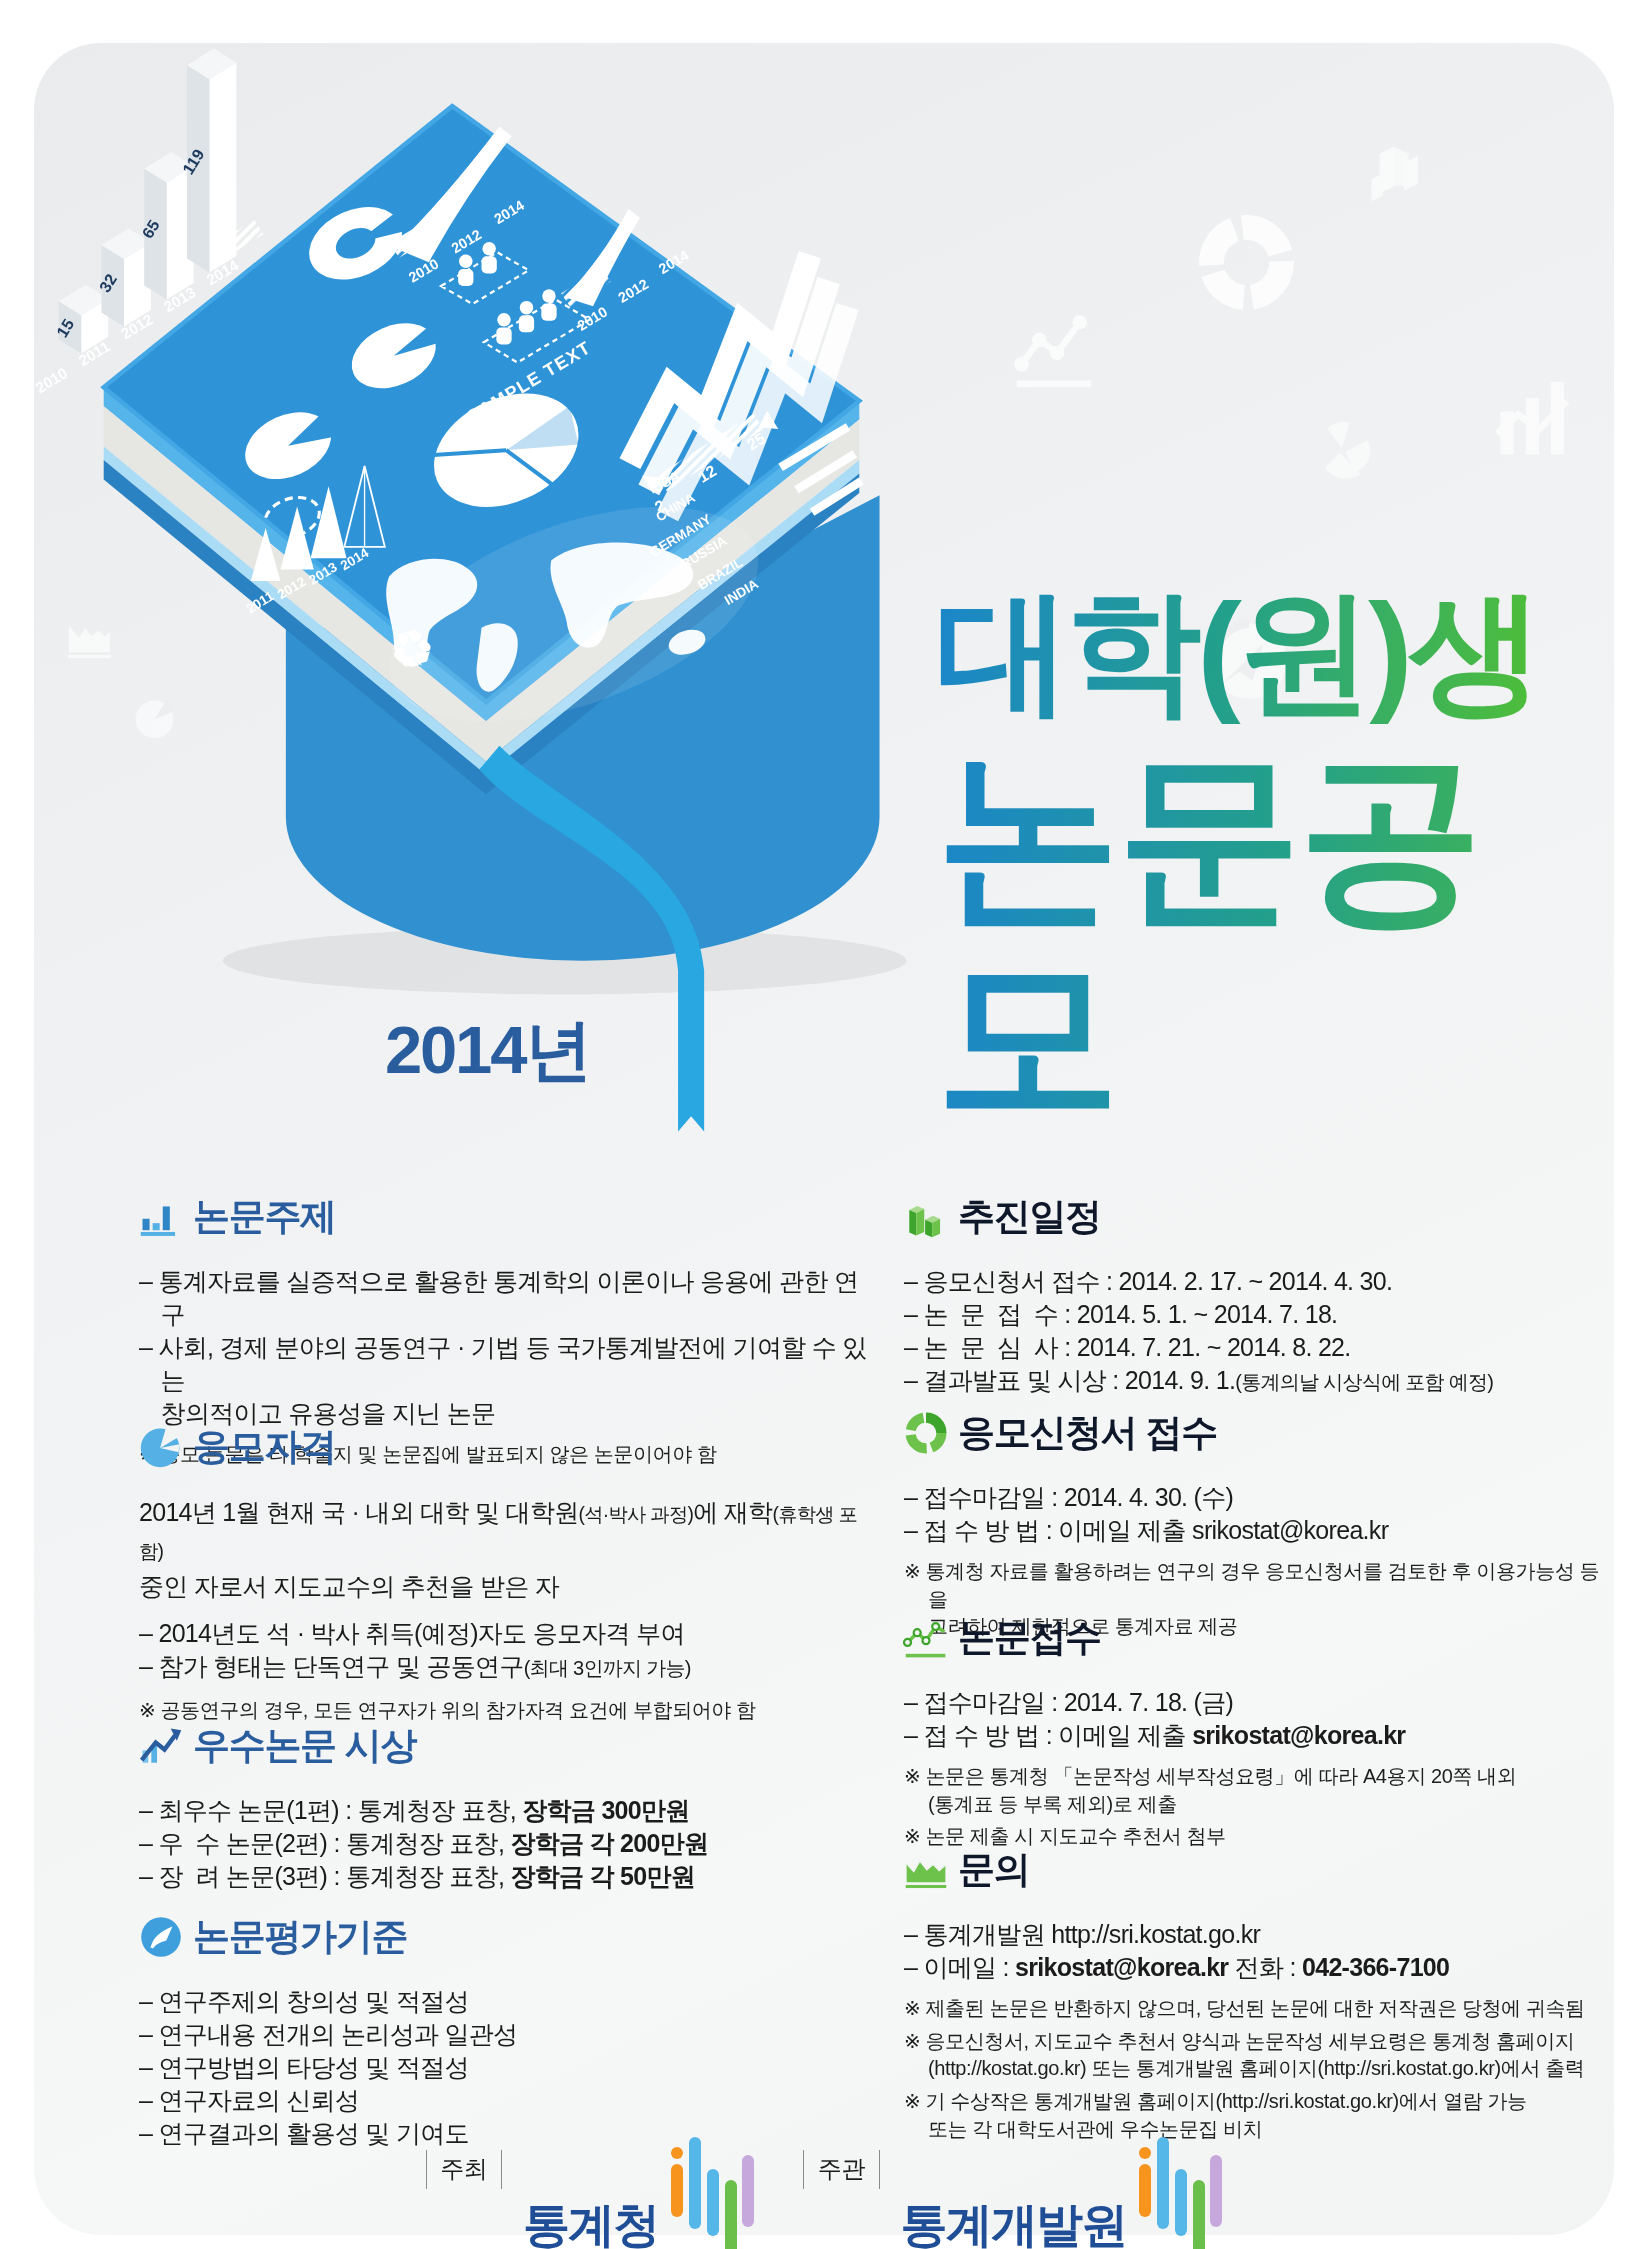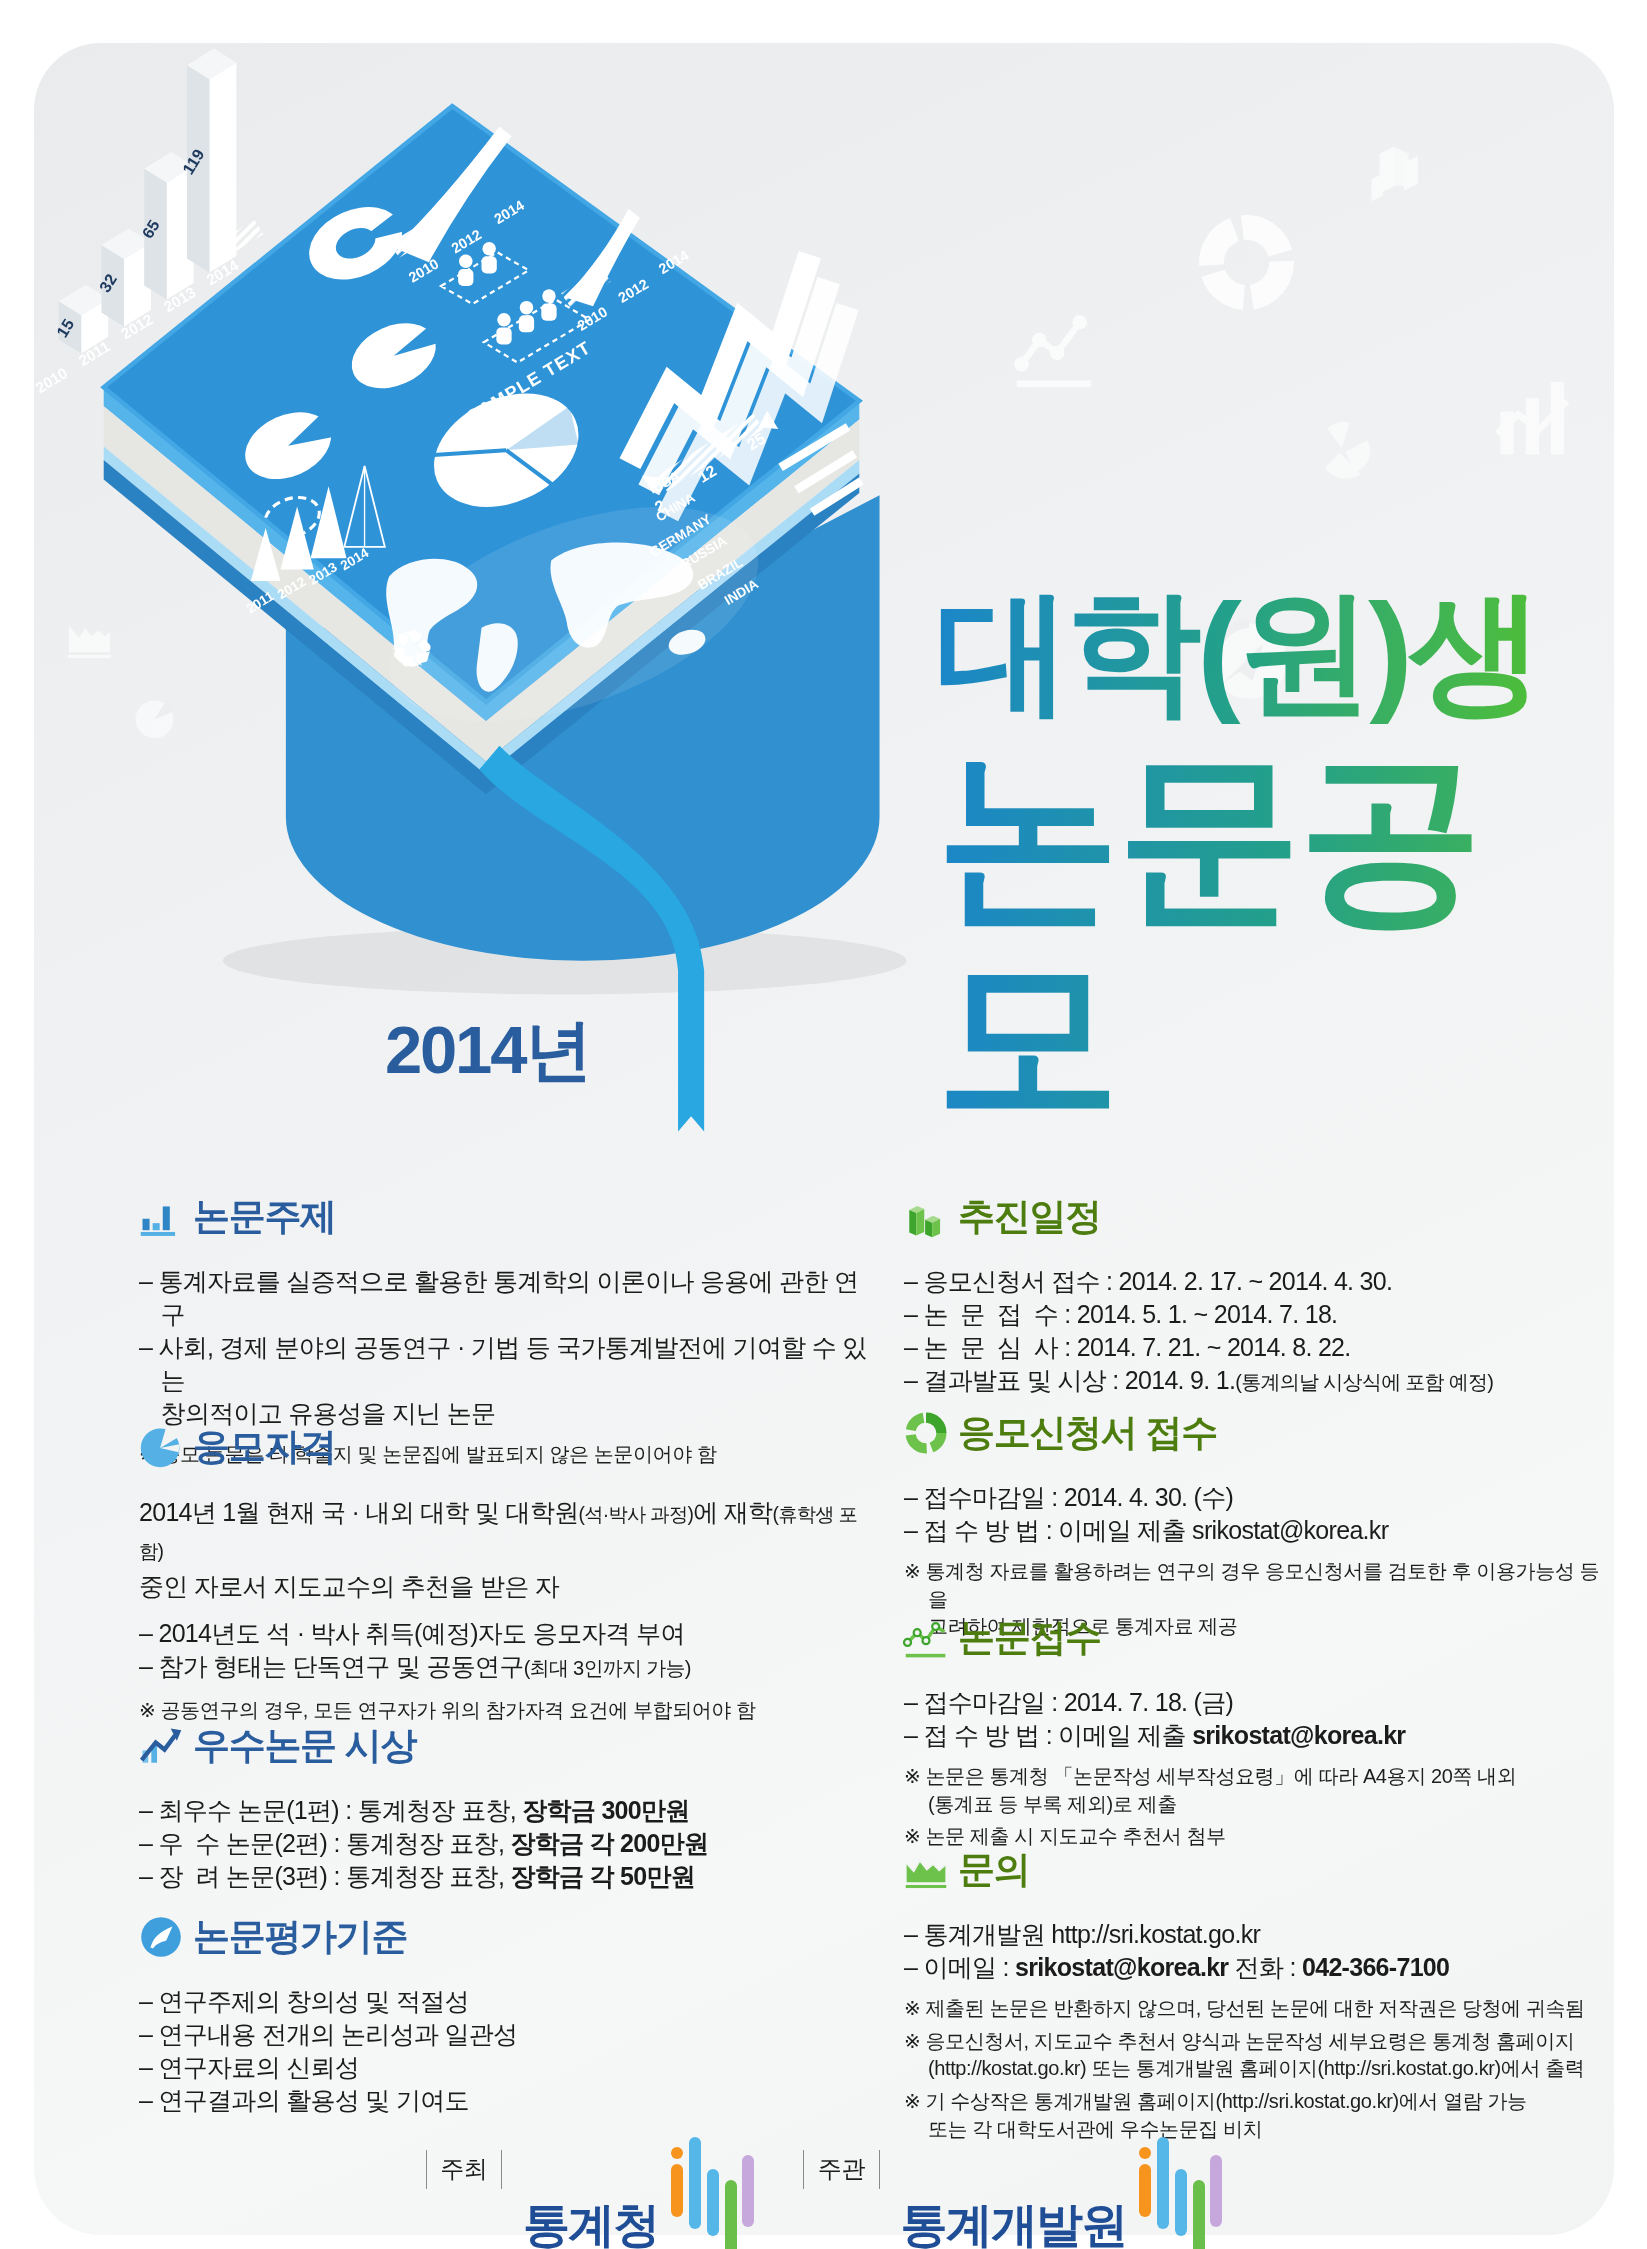--- a/index.html
+++ b/index.html
@@ -22,21 +22,21 @@
   .edition-label{position:absolute;left:745px;top:1005px;font-size:67px;font-weight:bold;color:#2a5d9e;letter-spacing:-2.2px;}
 
   .intro{position:absolute;left:938px;top:1000px;width:675px;font-size:25px;line-height:33px;
          font-weight:bold;color:#2a5d9e;letter-spacing:-0.7px;white-space:pre-line;}
 
   
   .sec{position:absolute;width:742px;}
   .sec .h{display:flex;align-items:center;gap:10px;margin:0 0 22.5px 0;}
   .sec .h .ic{width:44px;height:44px;flex:none;}
   .sec .h .ttl{font-size:37px;font-weight:bold;color:#2a5d9e;letter-spacing:-1.3px;}
-  .sec.green .h .ttl{color:#4d7c0f;}
+  .sec.green .h .ttl{color:#0f172a;}
   .item{font-size:25px;line-height:33px;color:#1b1b1b;letter-spacing:-0.7px;
         white-space:pre-line;padding-left:21.6px;text-indent:-21.6px;}
   .item .b{font-weight:bold;}
   .item .s{font-size:20px;}
   .para{font-size:25px;line-height:35px;color:#1b1b1b;letter-spacing:-0.7px;
         white-space:pre-line;margin-bottom:13.5px;}
   .para .s{font-size:19.3px;}
   .note{font-size:20px;line-height:27.4px;color:#1e1e1e;letter-spacing:-0.4px;
         white-space:pre-line;padding-left:24px;text-indent:-24px;margin-top:11.7px;}
   .note + .note{margin-top:5.4px;}
@@ -329,20 +329,21 @@
   <div class="sec" style="left:139px;top:1912px">
     <div class="h">
       <svg class="ic" viewBox="0 0 100 100">
         <circle cx="50" cy="50" r="45" fill="#3f9fdd"></circle>
         <path d="M26,74 C32,52 46,38 76,26 L62,58 C50,62 38,66 32,76 Z" fill="#ffffff"></path>
       </svg>
       <span class="ttl">논문평가기준</span>
     </div>
     <div class="item"><span>– 연구주제의 창의성 및 적절성</span></div>
     <div class="item"><span>– 연구내용 전개의 논리성과 일관성</span></div>
+    <div class="item"><span>– 연구방법의 타당성 및 적절성</span></div>
     <div class="item"><span>– 연구자료의 신뢰성</span></div>
     <div class="item"><span>– 연구결과의 활용성 및 기여도</span></div>
   </div>
 
   <div class="sec green" style="left:904px;top:1192px;width:711px">
     <div class="h">
       <svg class="ic" viewBox="0 0 100 100">
         <polygon points="12,34 30,25 46,32 28,41" fill="#a8da8d"></polygon>
         <polygon points="12,34 28,41 28,92 12,85" fill="#3da52c"></polygon>
         <polygon points="28,41 46,32 46,84 28,92" fill="#6cc24a"></polygon>

